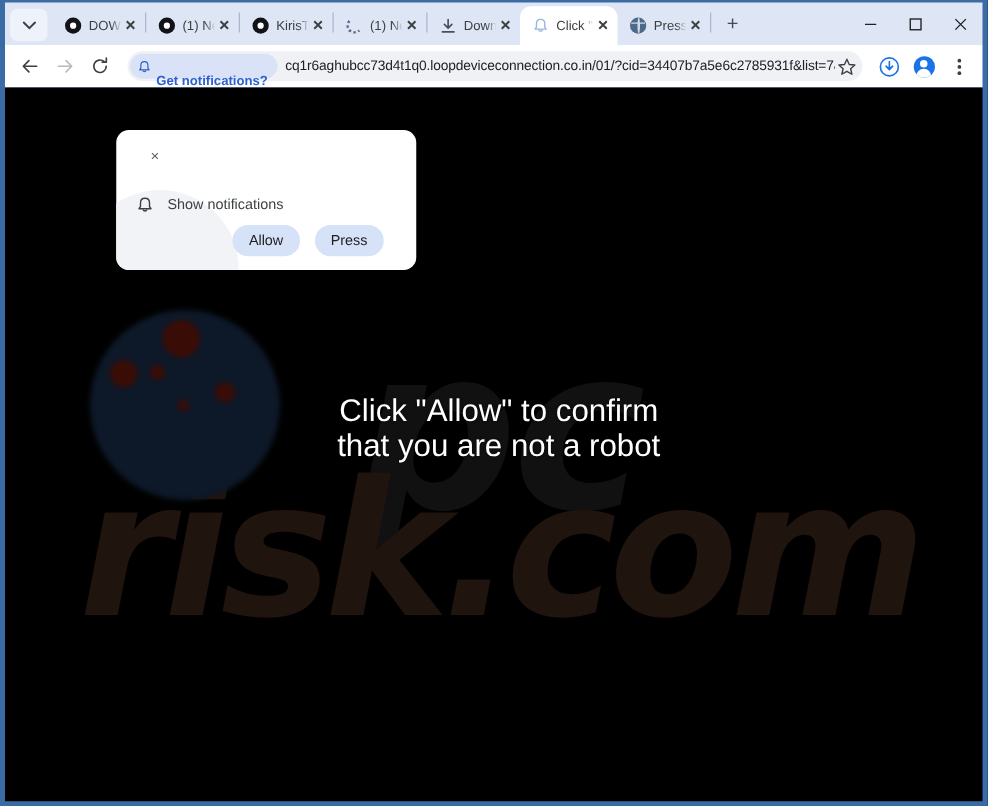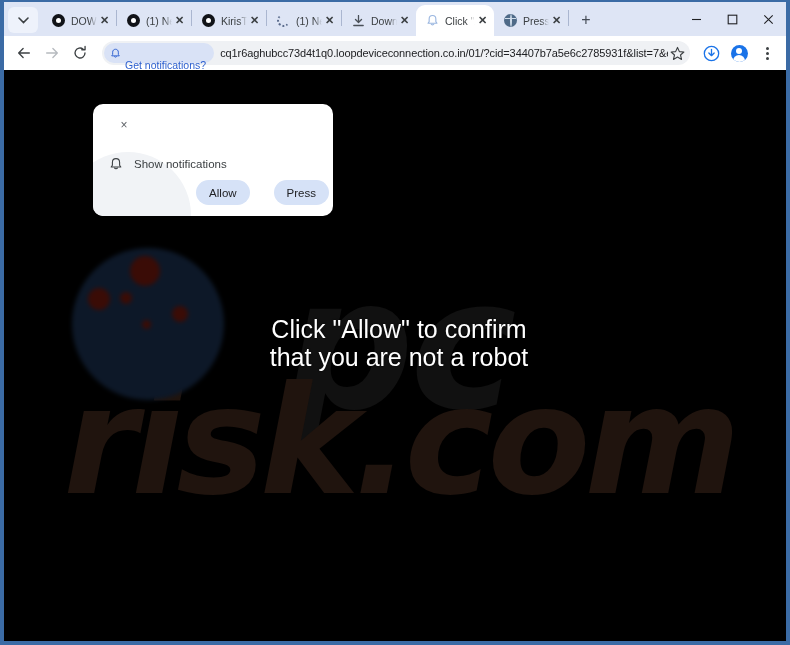--- a/index.html
+++ b/index.html
@@ -166,21 +166,21 @@
     border-radius: 11px;
     display: flex;
     align-items: center;
     padding: 0 8px 0 6px;
     flex: 0 0 auto;
     margin-right: 6px;
   }
   .chip-label {
     font-size: 10.5px;
     color: #2c5fd0;
-    font-weight: normal;
+    font-weight: bold;
     margin-left: 4px;
     white-space: nowrap;
     margin-top: 24px;
   }
   .url {
     font-size: 11px;
     color: #202124;
     white-space: nowrap;
     overflow: hidden;
     flex: 1 1 auto;
@@ -319,23 +319,23 @@
     align-items: center;
     margin-top: 23px;
   }
   .bubble-row-label {
     font-size: 11.5px;
     color: #3c4043;
     margin-left: 11px;
   }
   .bubble-actions {
     position: absolute;
-    right: 4px; bottom: 11px;
-    display: flex;
-    gap: 24px;
+    right: 26px; bottom: 11px;
+    display: flex;
+    gap: 12px;
     z-index: 3;
   }
   .pill {
     height: 25px;
     min-width: 52px;
     padding: 0 13px;
     border-radius: 13px;
     background: #d6e2f7;
     color: #202124;
     font-size: 11.5px;

